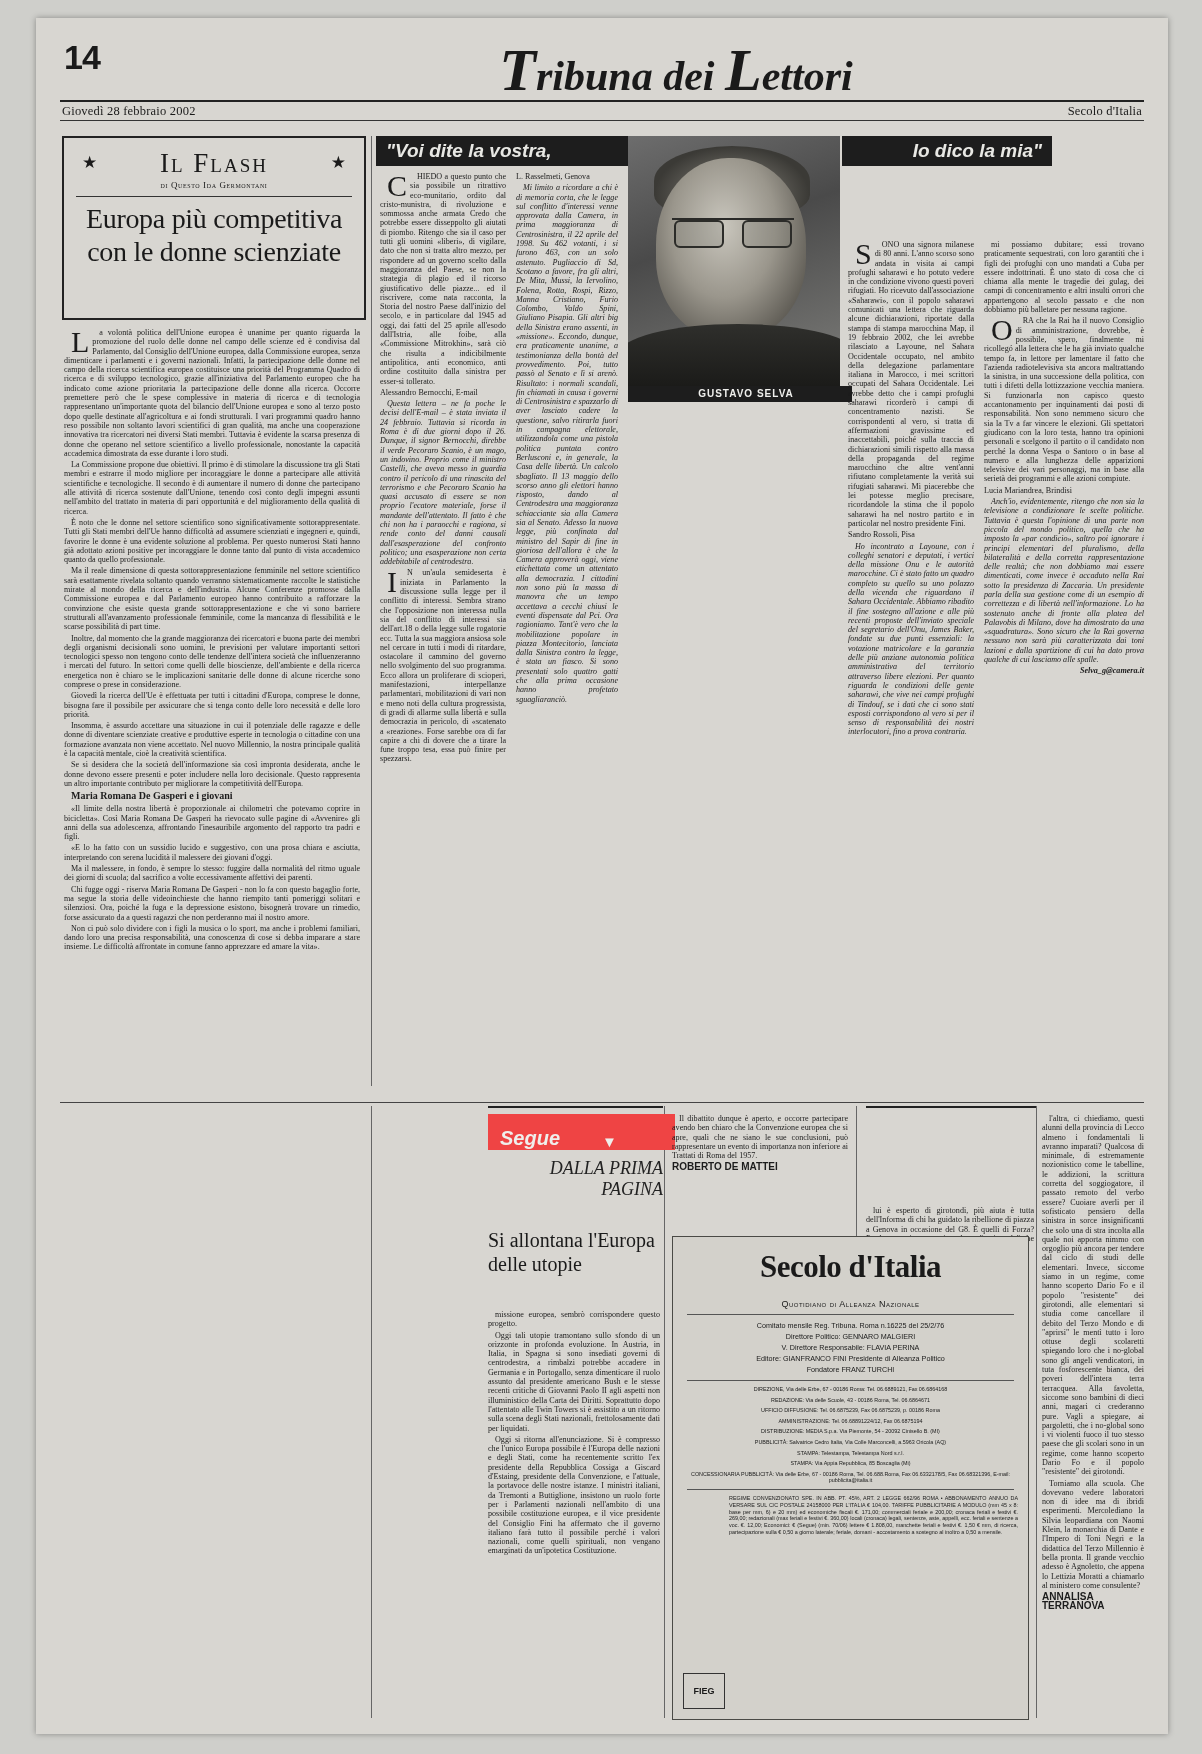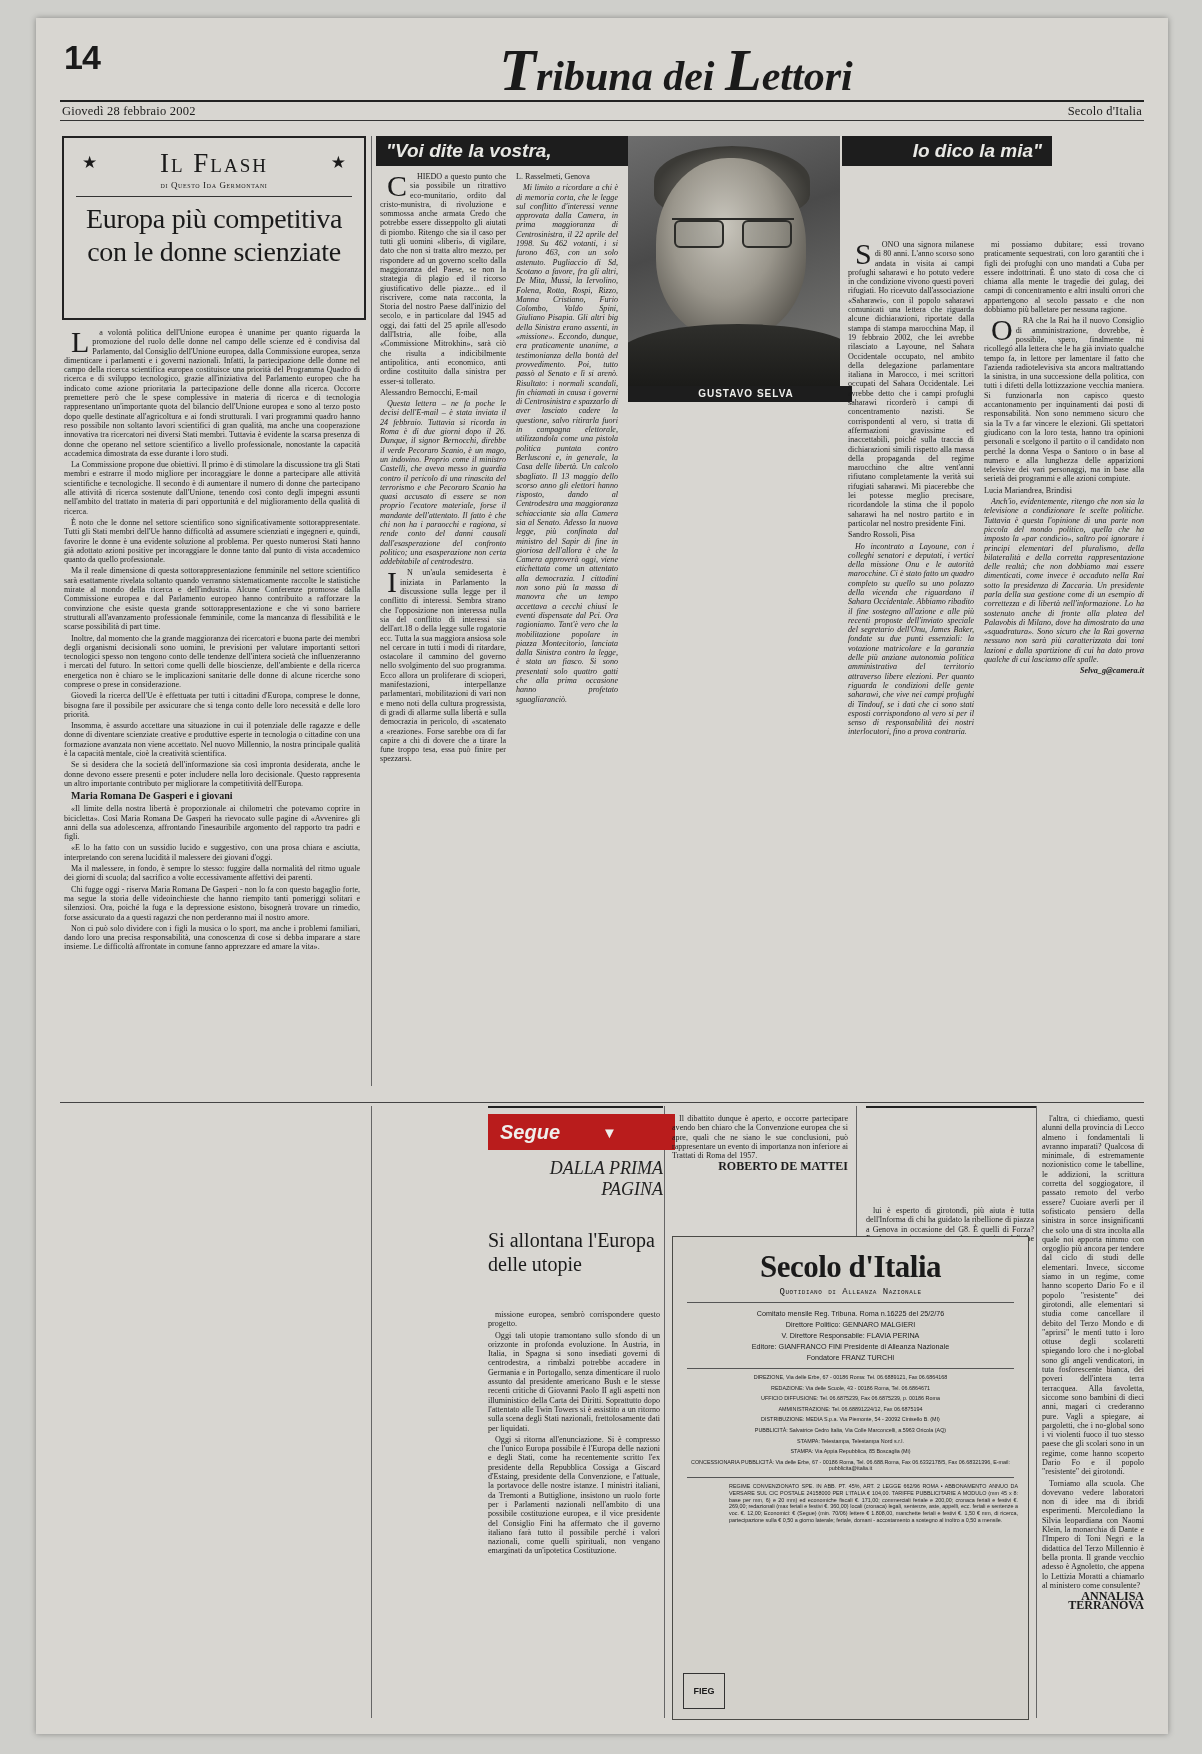--- a/index.html
+++ b/index.html
@@ -235,28 +235,28 @@
     padding-left: 12px;
   }
 
   
   .seguebox {
     position: absolute;
     left: 452px;
     top: 1096px;
     width: 175px;
     height: 36px;
-    background: #b91c1c;
+    background: #ef4444;
     color: #efefec;
     font-family: "Liberation Sans", sans-serif;
     font-weight: bold;
     font-style: italic;
     font-size: 20px;
     display: flex;
-    align-items: center;
+    align-items: flex-end;
     padding-left: 12px;
   }
   .seguebox .tri {
     margin-left: 42px;
     font-size: 15px;
     font-style: normal;
   }
   .segue-sub {
     position: absolute;
     left: 452px;
@@ -290,24 +290,24 @@
   .comizio-head {
     position: absolute;
     left: 830px;
     top: 1096px;
     width: 175px;
     font-family: "Liberation Serif", serif;
     font-size: 21px;
     line-height: 25px;
   }
   .byline {
-    text-align: right;
-    font-family: Liberation Serif, serif;
-    font-weight: bold;
-    font-size: 12px;
+    text-align: left;
+    font-family: Liberation Sans, sans-serif;
+    font-weight: bold;
+    font-size: 10px;
     margin-top: 4px;
   }
 
   
   .adbox {
     position: absolute;
     left: 636px;
     top: 1218px;
     width: 355px;
     height: 482px;
@@ -317,25 +317,25 @@
   .ad-title {
     text-align: center;
     font-family: "Liberation Serif", serif;
     font-weight: bold;
     font-size: 31px;
     margin-top: 12px;
     letter-spacing: -0.5px;
   }
   .ad-sub {
     text-align: center;
-    font-family: Liberation Mono, monospace;
+    font-family: Liberation Sans, sans-serif;
     font-variant: small-caps;
     font-size: 9px;
     letter-spacing: 0.5px;
-    margin-top: 2px;
+    margin-top: 14px;
   }
   .ad-line {
     text-align: center;
     font-family: "Liberation Sans", sans-serif;
     font-size: 7.2px;
     line-height: 11px;
   }
   .ad-block {
     font-family: "Liberation Sans", sans-serif;
     font-size: 5.4px;
@@ -480,21 +480,21 @@
       <p>Passando da una conferenza al...</p>
     </div>
 
     <div class="adbox">
       <div class="ad-title">Secolo d'Italia</div>
       <div class="ad-sub">Quotidiano di Alleanza Nazionale</div>
       <div class="adrule"></div>
       <div class="ad-line">Comitato mensile Reg. Tribuna. Roma n.16225 del 25/2/76</div>
       <div class="ad-line">Direttore Politico: GENNARO MALGIERI</div>
       <div class="ad-line">V. Direttore Responsabile: FLAVIA PERINA</div>
-      <div class="ad-line">Editore: GIANFRANCO FINI Presidente di Alleanza Nazionale</div>
+      <div class="ad-line">Editore: GIANFRANCO FINI Presidente di Alleanza Politico</div>
       <div class="ad-line">Fondatore FRANZ TURCHI</div>
       <div class="adrule"></div>
       <div class="ad-block">DIREZIONE, Via delle Erbe, 67 - 00186 Roma: Tel. 06.6889121, Fax 06.6864168</div>
       <div class="ad-block">REDAZIONE: Via delle Scuole, 43 - 00186 Roma, Tel. 06.6864671</div>
       <div class="ad-block">UFFICIO DIFFUSIONE: Tel. 06.6875239, Fax 06.6875239, p. 00186 Roma</div>
       <div class="ad-block">AMMINISTRAZIONE: Tel. 06.68891224/12, Fax 06.6875194</div>
       <div class="ad-block">DISTRIBUZIONE: MEDIA S.p.a. Via Piemonte, 54 - 20092 Cinisello B. (MI)</div>
       <div class="ad-block">PUBBLICITÀ: Salvatrice Cedro Italia, Via Colle Marconcelli, a.5963 Oricola (AQ)</div>
       <div class="ad-block">STAMPA: Telestampa, Telestampa Nord s.r.l.</div>
       <div class="ad-block">STAMPA: Via Appia Repubblica, 85 Boscaglia (Mi)</div>

